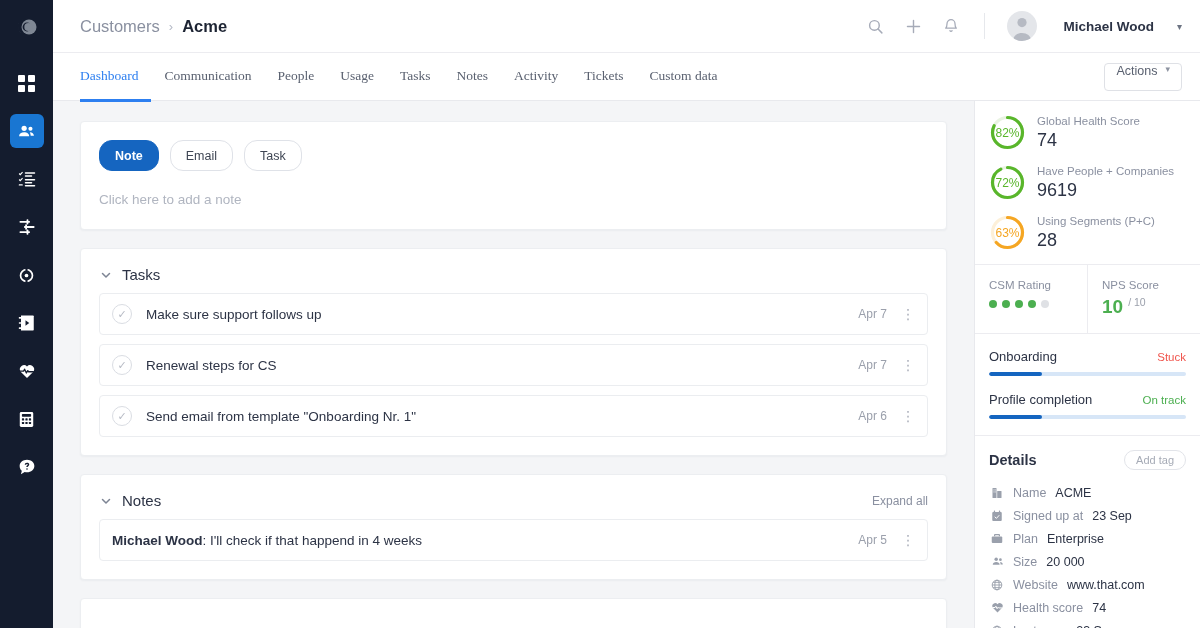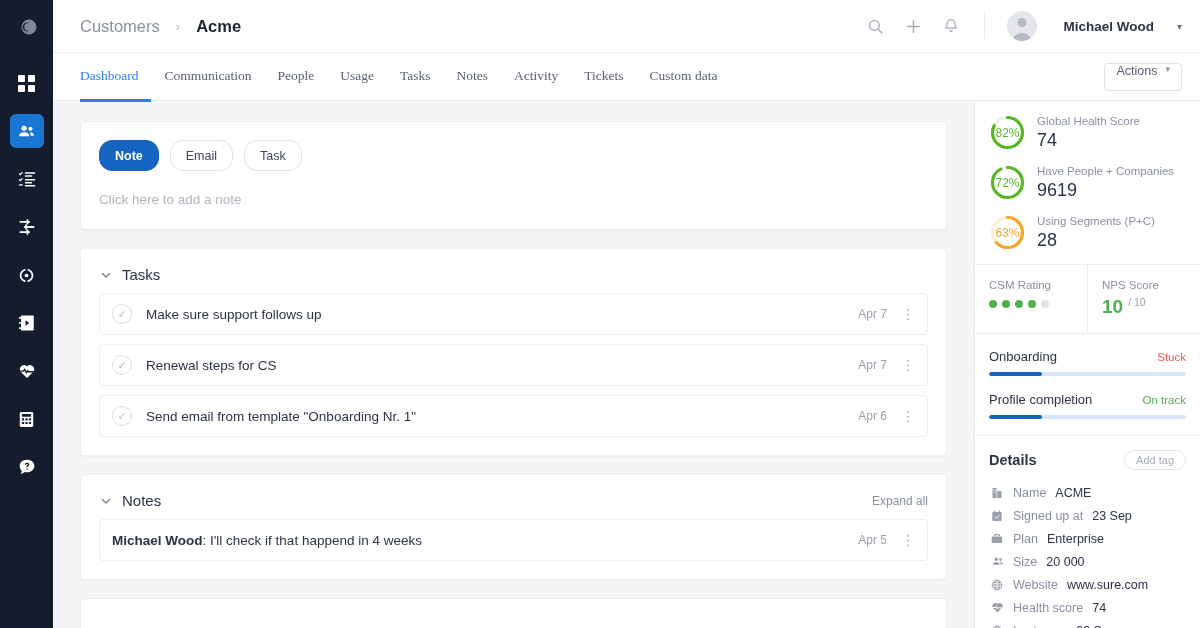--- a/index.html
+++ b/index.html
@@ -36,21 +36,21 @@
   .shell { flex: 1; display: flex; flex-direction: column; min-width: 0; background:#fff; }
 
   
   .topbar {
     height: 53px; flex: 0 0 53px;
     background: #ffffff;
     display: flex; align-items: center;
     padding: 0 18px 0 27px;
     border-bottom: 1px solid #ececf0;
   }
-  .crumb { display: flex; align-items: center; gap: 16px; font-size: 16.5px; }
+  .crumb { display: flex; align-items: center; gap: 9px; font-size: 16.5px; }
   .crumb-root { color: #8a90a0; cursor: pointer; }
   .crumb-sep { color: #b4b9c6; font-size: 13px; }
   .crumb-cur { color: #1d2433; font-weight: 600; }
   .topbar-right { margin-left: auto; display: flex; align-items: center; gap: 16px; }
   .ic-btn {
     width: 22px; height: 22px; display: flex; align-items: center; justify-content: center;
     cursor: pointer; color: #a6abb8;
   }
   .vdiv { width: 1px; height: 26px; background: #e6e8ec; margin: 0 6px; }
   .avatar {
@@ -552,21 +552,21 @@
 
           <div class="d-row">
             <span class="d-ic">
               <svg width="12" height="12" viewBox="0 0 24 24" fill="none" stroke="currentColor" stroke-width="1.9">
                   <circle cx="12" cy="12" r="9.6"></circle>
                   <ellipse cx="12" cy="12" rx="4.3" ry="9.6"></ellipse>
                   <path d="M2.6 12h18.8M4.2 6.6h15.6M4.2 17.4h15.6"></path>
                 </svg>
             </span>
             <span class="d-key">Website</span>
-            <span class="d-val">www.sure.com</span>
+            <span class="d-val">www.that.com</span>
           </div>
 
           <div class="d-row">
             <span class="d-ic">
               <svg width="13" height="13" viewBox="0 0 24 24" fill="currentColor">
                   <path d="M12 21 3.4 12.5A5.4 5.4 0 0 1 12 6a5.4 5.4 0 0 1 8.6 6.5z"></path>
                   <path d="M2.8 12h4.8l1.4-2.5 2.3 4.8 1.7-2.9 1.2 1.4h6.6" stroke="#fff" stroke-width="1.8" fill="none" stroke-linejoin="round"></path>
                 </svg>
             </span>
             <span class="d-key">Health score</span>

